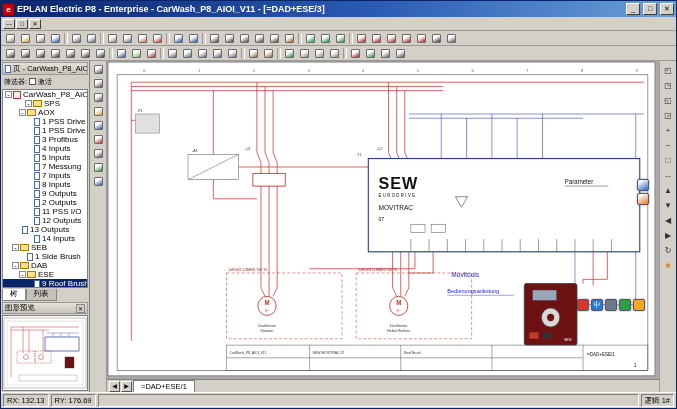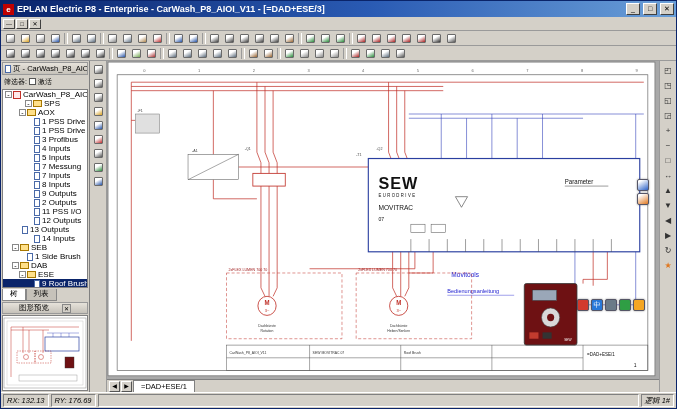--- a/index.html
+++ b/index.html
@@ -36,41 +36,41 @@
   .expander{width:7px;height:7px;border:1px solid #888;background:#fff;color:#000;font-size:7px;line-height:5px;text-align:center;margin-right:1px;flex:0 0 7px;}
   .expander-space{width:8px;flex:0 0 8px;}
   .node-icon{margin-right:2px;flex:0 0 auto;}
   .icon-project{width:8px;height:8px;background:#ffe9e9;border:1px solid #c03028;}
   .icon-folder{width:9px;height:7px;background:#ffe08a;border:1px solid #a87800;}
   .icon-page{width:6px;height:8px;background:#fff;border:1px solid #4a6aa8;}
   .tree-label{overflow:hidden;text-overflow:clip;}
   .panel-tabs{height:12px;flex:0 0 12px;display:flex;font-size:7.5px;align-items:stretch;}
   .panel-tab{padding:0 7px;border:1px solid #888;border-top:none;background:#c6c2ba;line-height:10px;}
   .panel-tab.active{background:#fff;}
-  .preview-header{height:12px;flex:0 0 12px;display:flex;align-items:center;font-size:7.5px;background:linear-gradient(#e6e2da,#c6c2ba);border:1px solid #999;padding:0 16px;margin-top:1px;}
+  .preview-header{height:12px;flex:0 0 12px;display:flex;align-items:center;font-size:7.5px;background:linear-gradient(#e6e2da,#c6c2ba);border:1px solid #999;padding:0 2px;margin-top:1px;}
   .preview-body{height:76px;flex:0 0 76px;background:#fff;border:1px solid #808080;margin-top:1px;}
   .preview-svg{width:100%;height:100%;display:block;}
   
   .left-strip{width:17px;flex:0 0 17px;background:#d4d0c8;border-right:1px solid #9a9a9a;display:flex;flex-direction:column;align-items:center;padding-top:2px;gap:1px;}
   .left-strip .tb-icon{flex:0 0 13px;}
   .right-dock{width:17px;flex:0 0 17px;background:#d4d0c8;border-left:1px solid #9a9a9a;display:flex;flex-direction:column;align-items:center;padding-top:2px;gap:1px;}
   .dock-btn{width:15px;height:14px;font-size:8px;line-height:13px;text-align:center;color:#333;border:1px solid transparent;flex:0 0 14px;}
   
   .canvas-area{flex:1;display:flex;flex-direction:column;min-width:0;}
   .drawing{flex:1;position:relative;background:#a9a9a9;min-height:0;}
   #schematic{position:absolute;inset:0;width:100%;height:100%;}
   .overlay-a{position:absolute;top:118px;right:10px;display:flex;flex-direction:column;gap:2px;z-index:5;}
   .overlay-b{position:absolute;bottom:68px;right:14px;display:flex;gap:2px;z-index:5;}
   .ov-btn{width:12px;height:12px;border:1px solid #556;border-radius:2px;display:flex;align-items:center;justify-content:center;color:#fff;font-size:7px;box-shadow:0 0 2px rgba(0,0,0,.45);}
   
   .sheettab-row{height:13px;flex:0 0 13px;background:#d4d0c8;border-top:1px solid #808080;display:flex;align-items:flex-end;padding-left:2px;gap:1px;}
   .sheet-nav{width:11px;height:11px;background:#d4d0c8;border:1px solid;border-color:#fff #555 #555 #fff;font-size:6px;line-height:9px;text-align:center;}
   .sheet-tab{height:12px;background:#fff;border:1px solid #808080;border-bottom:none;font-size:7.5px;line-height:11px;padding:0 7px;}
   
-  .statusbar{height:32px;flex:0 0 15px;background:#d4d0c8;display:flex;gap:2px;padding:1px 2px;border-top:1px solid #fff;font-style:italic;}
+  .statusbar{height:32px;flex:0 0 15px;background:#d4d0c8;display:flex;gap:2px;padding:1px 2px;border-top:1px solid #fff;}
   .status-cell{border:1px solid;border-color:#808080 #fff #fff #808080;font-size:7.5px;line-height:11px;padding:0 3px;height:13px;white-space:nowrap;}
   .status-cell.filler{flex:1;}
   .watermark{position:absolute;right:0;bottom:0;height:20px;min-width:178px;background:#161616;color:#f0f0f0;font-size:10px;display:flex;align-items:center;justify-content:center;padding:0 10px;z-index:50;}
   
   .page{fill:#fff;stroke:#7a7a7a;stroke-width:.8;}
   .frame{fill:none;stroke:#555;stroke-width:.6;}
   .gridnum{font-size:4px;fill:#666;text-anchor:middle;}
   g.red{stroke:#c03028;stroke-width:.7;fill:none;}
   g.blue{stroke:#2a3ab8;stroke-width:.55;fill:none;}
   .blk{fill:#fff;stroke:#2a3fa0;stroke-width:1.1;}

